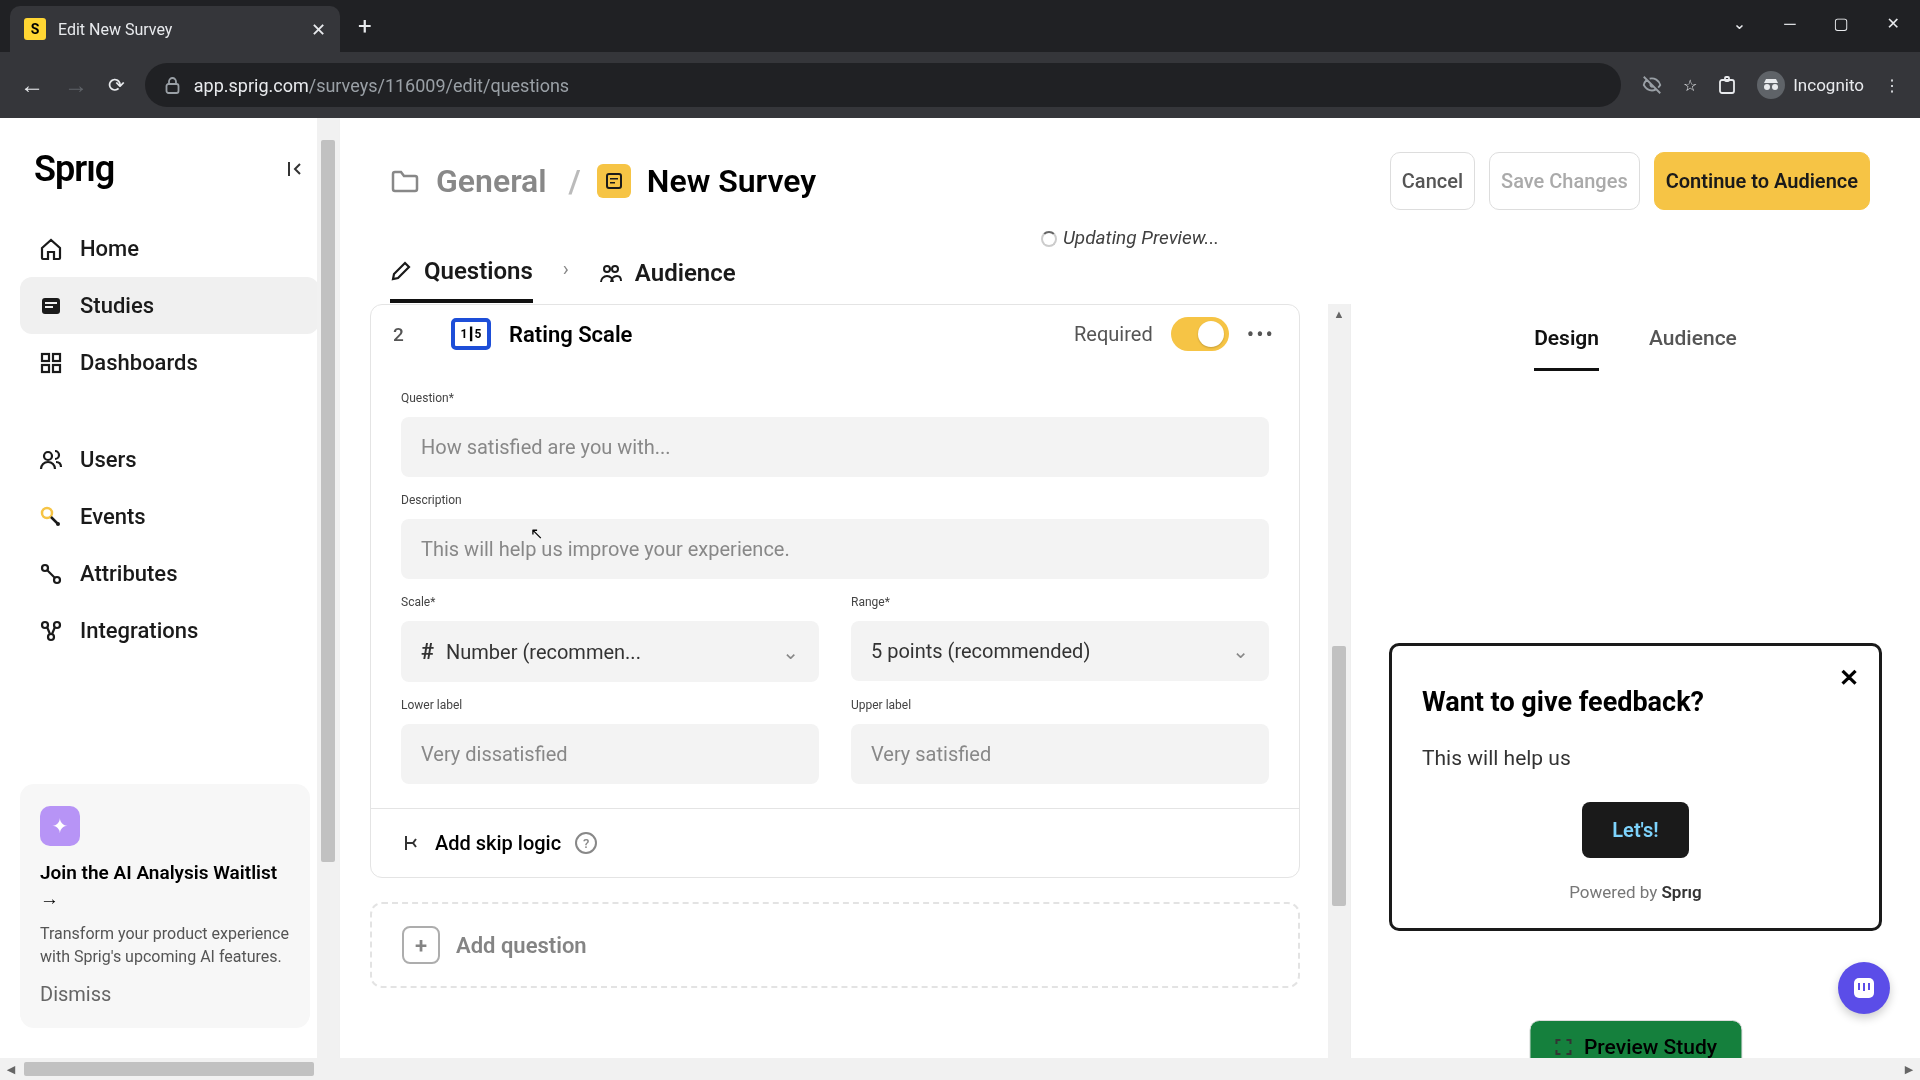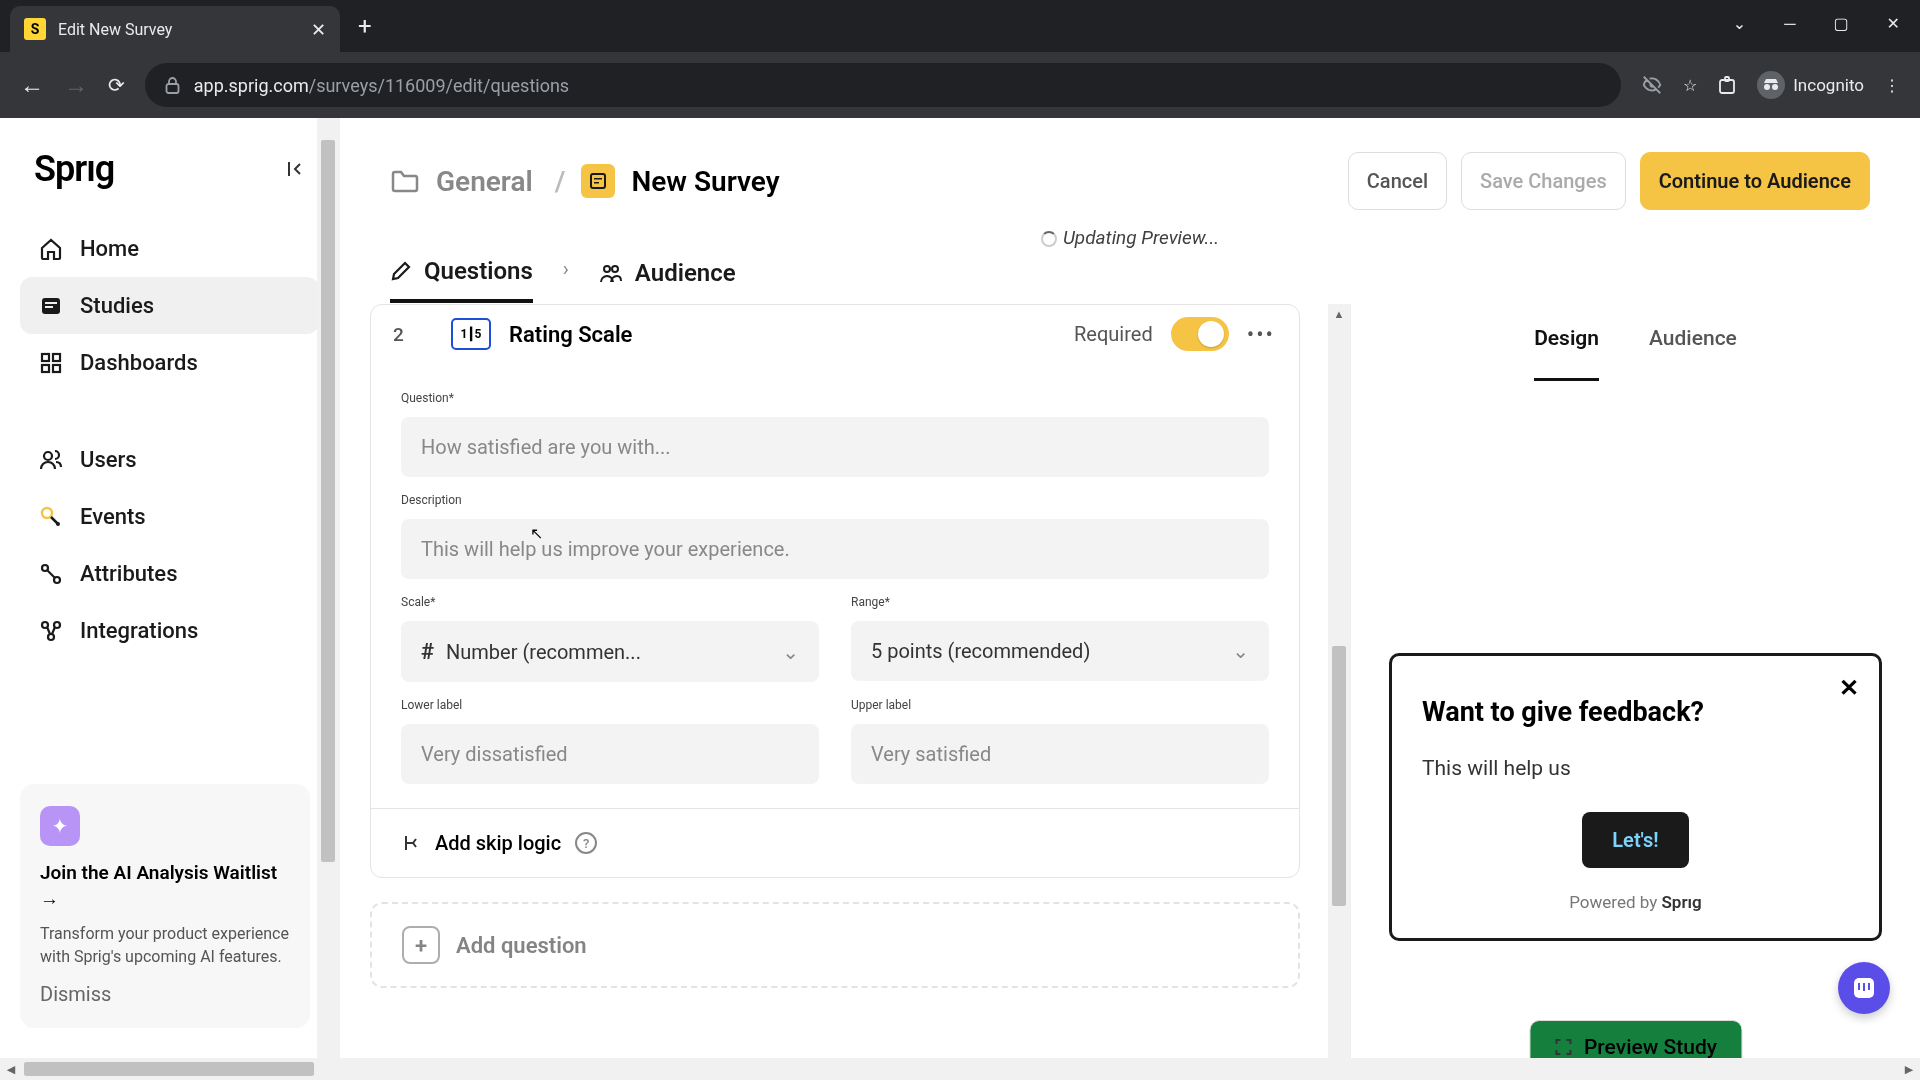--- a/index.html
+++ b/index.html
@@ -48,26 +48,26 @@
 
 .promo-card { background: #f7f7f7; border-radius: 14px; padding: 22px 20px; margin-top: auto; margin-bottom: 22px; width: 290px; }
 .promo-icon { width: 40px; height: 40px; background: #b794f6; border-radius: 10px; display: flex; align-items: center; justify-content: center; color: #fff; font-size: 20px; margin-bottom: 14px; }
 .promo-title { font-size: 19px; font-weight: 600; margin-bottom: 10px; line-height: 1.35; }
 .promo-body { font-size: 16px; color: #555; line-height: 1.45; margin-bottom: 14px; }
 .promo-dismiss { font-size: 20px; color: #666; cursor: pointer; }
 
 
 .main { flex: 1; display: flex; flex-direction: column; position: relative; }
 .topbar { padding: 34px 50px 0; display: flex; align-items: center; gap: 14px; }
-.breadcrumb { display: flex; align-items: center; gap: 16px; font-size: 28px; font-weight: 600; flex: 1; }
+.breadcrumb { display: flex; align-items: center; gap: 16px; font-size: 32px; font-weight: 600; flex: 1; }
 .breadcrumb .folder-icon { color: #888; }
 .breadcrumb .folder { color: #888; margin-right: 6px; }
 .breadcrumb .sep { color: #bbb; }
 .survey-badge { width: 34px; height: 34px; background: #f6c445; border-radius: 6px; display: flex; align-items: center; justify-content: center; font-size: 16px; }
-.btn { padding: 16px 18px; border-radius: 10px; font-size: 20px; font-weight: 500; border: 1px solid #ddd; background: #fff; cursor: pointer; color: #555; }
+.btn { padding: 16px 11px; border-radius: 10px; font-size: 20px; font-weight: 500; border: 1px solid #ddd; background: #fff; cursor: pointer; color: #555; }
 .btn.muted { color: #aaa; }
 .btn.primary { background: #f6c445; border-color: #f6c445; color: #1a1a1a; font-weight: 600; }
 
 .status-row { text-align: center; padding: 16px 50px 0; color: #404040; font-size: 19px; font-style: italic; }
 .status-row .spinner { display: inline-block; width: 16px; height: 16px; border: 2px solid #ccc; border-top-color: #666; border-radius: 50%; vertical-align: middle; margin-right: 6px; }
 
 .tabs-row { display: flex; gap: 30px; padding: 8px 50px 0; border-bottom: 1px solid transparent; }
 .step-tab { display: flex; align-items: center; gap: 12px; font-size: 24px; font-weight: 600; padding-bottom: 14px; cursor: pointer; color: #1a1a1a; }
 .step-tab.active { border-bottom: 4px solid #111; }
 .step-chevron { color: #888; font-size: 20px; padding-bottom: 14px; }
@@ -75,21 +75,21 @@
 .editor-row { display: flex; flex: 1; overflow: hidden; }
 .editor-pane { flex: 1; padding: 0 20px 0 30px; overflow-y: auto; position: relative; }
 .editor-scroll { position: absolute; right: 0; top: 0; bottom: 22px; width: 22px; background: #f1f1f1; }
 .editor-scroll .sb-arrow { height: 22px; text-align: center; color: #666; font-size: 11px; line-height: 22px; }
 .editor-scroll .sb-thumb { background: #c1c1c1; width: 14px; margin: 0 auto; border-radius: 2px; }
 
 .question-card { border: 1px solid #e4e4e4; border-radius: 12px; margin: 0 30px 24px 0; background: #fff; }
 .q-header { display: flex; align-items: center; padding: 12px 24px 16px; gap: 18px; }
 .q-num { position: absolute; left: -2px; font-size: 19px; color: #555; font-weight: 500; }
 .q-header-inner { display: flex; align-items: center; gap: 18px; flex: 1; position: relative; padding-left: 56px; }
-.q-type-icon { width: 40px; height: 32px; border: 2px solid #1d4ed8; border-radius: 5px; display: flex; align-items: center; justify-content: center; font-size: 12px; font-weight: bold; }
+.q-type-icon { width: 40px; height: 32px; border: 4px solid #1d4ed8; border-radius: 5px; display: flex; align-items: center; justify-content: center; font-size: 12px; font-weight: bold; }
 .q-title { font-size: 22px; font-weight: 600; }
 .req-label { font-size: 20px; color: #555; margin-left: auto; }
 .toggle { width: 58px; height: 34px; background: #f6c445; border-radius: 20px; position: relative; cursor: pointer; }
 .toggle .knob { width: 26px; height: 26px; background: #fff; border-radius: 50%; position: absolute; top: 4px; right: 5px; box-shadow: 0 1px 2px rgba(0,0,0,0.2); }
 .q-more { font-size: 22px; color: #555; cursor: pointer; letter-spacing: 2px; }
 
 .q-body { padding: 8px 30px 24px; }
 .field-label { font-size: 12px; color: #444; margin-bottom: 12px; margin-top: 16px; }
 .text-field { width: 100%; background: #f3f3f3; border: none; border-radius: 8px; padding: 18px 20px; font-size: 20px; color: #888; }
 .text-field::placeholder { color: #888; }
@@ -103,21 +103,21 @@
 .help-ic { width: 22px; height: 22px; border: 2px solid #888; border-radius: 50%; display: flex; align-items: center; justify-content: center; font-size: 13px; color: #888; }
 
 .add-q { border: 2px dashed #ddd; border-radius: 12px; margin: 0 30px 0 0; padding: 22px 30px; display: flex; align-items: center; gap: 16px; font-size: 22px; font-weight: 600; color: #666; cursor: pointer; }
 .add-q-icon { width: 38px; height: 38px; border: 2px solid #999; border-radius: 8px; display: flex; align-items: center; justify-content: center; font-size: 22px; }
 
 .cursor-pointer-img { position: absolute; pointer-events: none; font-size: 16px; }
 
 
 .preview-pane { width: 570px; border-left: 1px solid #eee; display: flex; flex-direction: column; }
 .preview-tabs { display: flex; justify-content: center; gap: 50px; padding: 22px 0; }
-.preview-tab { font-size: 21px; font-weight: 500; padding-bottom: 28px; cursor: pointer; color: #555; }
+.preview-tab { font-size: 21px; font-weight: 500; padding-bottom: 18px; cursor: pointer; color: #555; }
 .preview-tab.active { color: #111; border-bottom: 3px solid #111; font-weight: 600; }
 .preview-canvas { flex: 1; position: relative; background: #fff; }
 .popup { position: absolute; left: 38px; right: 38px; top: 250px; border: 3px solid #1a1a1a; border-radius: 10px; padding: 26px 30px; background: #fff; }
 .popup-close { position: absolute; right: 20px; top: 18px; font-size: 24px; font-weight: bold; cursor: pointer; }
 .popup-title { font-size: 27px; font-weight: 700; margin-bottom: 28px; margin-top: 14px; }
 .popup-body { font-size: 21px; margin-bottom: 32px; color: #333; }
 .popup-btn { background: #1a1a1a; color: #7dd3fc; padding: 16px 30px; border-radius: 8px; font-size: 20px; font-weight: 600; display: block; margin: 0 auto 24px; cursor: pointer; border: none; }
 .popup-powered { text-align: center; font-size: 17px; color: #777; }
 .popup-powered b { color: #333; font-weight: 600; }
 

